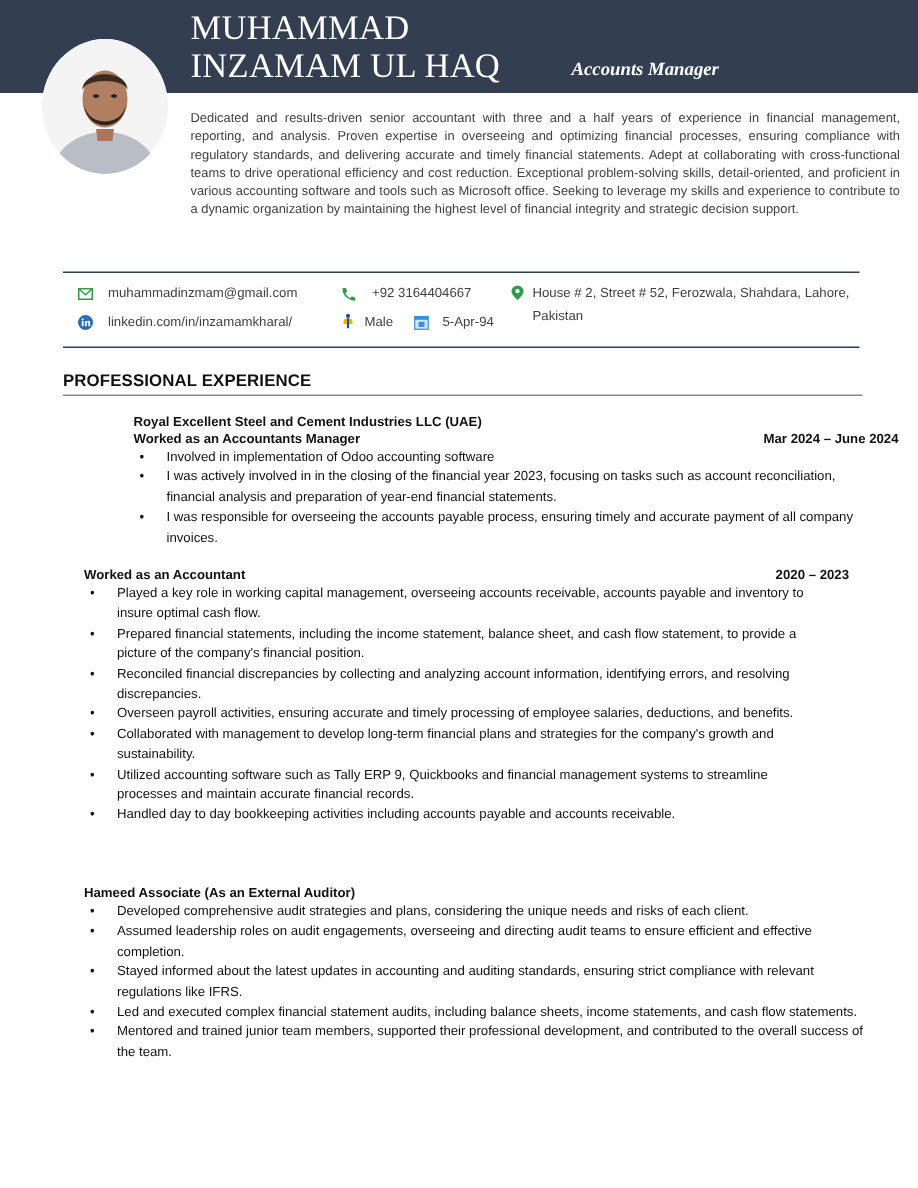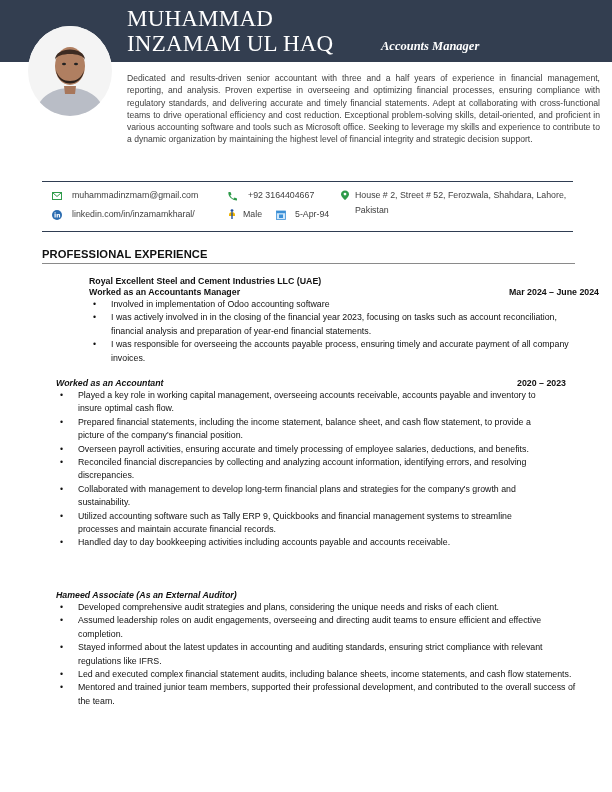--- a/index.html
+++ b/index.html
@@ -12,21 +12,21 @@
   .summary { position: absolute; left: 127px; top: 72px; width: 473px; font-size: 8.6px; line-height: 12.3px; color: #404040; text-align: justify; }
   .rule { position: absolute; height: 1px; background: #2f3d52; }
   .contact { position: absolute; font-size: 8.8px; color: #404040; line-height: 12px; white-space: nowrap; }
   .ci { position: absolute; width: 10px; height: 10px; }
   .section-title { position: absolute; left: 42px; top: 248px; font-size: 11.2px; font-weight: bold; color: #111; letter-spacing: 0.1px; }
   .section-rule { position: absolute; left: 42px; top: 263px; width: 533px; height: 1px; background: #8a8a8a; }
   .block { position: absolute; left: 56px; width: 510px; font-size: 8.8px; color: #111; }
   .company { font-weight: bold; line-height: 11px; }
   .role-line { position: relative; font-weight: bold; line-height: 11px; }
   .role-line .date { position: absolute; right: 0; top: 0; padding-left: 43px; }
-  .italic { font-style: italic; }
+  .italic { }
   ul { margin: 0; padding: 0; list-style: none; }
   li { position: relative; padding-left: 22px; line-height: 13.4px; width: 465px; }
   li::before { content: "•"; position: absolute; left: 4px; top: 0; }
   .wide li { width: 505px; }
 </style>
 </head>
 <body>
 
 <div class="header-band"></div>
 <div class="name">
@@ -111,22 +111,22 @@
 </div>
 
 <div class="block" style="top:378px;">
   <div class="role-line">
     <span class="italic">Worked as an Accountant</span>
     <span class="date">2020 – 2023</span>
   </div>
   <ul>
     <li>Played a key role in working capital management, overseeing accounts receivable, accounts payable and inventory to insure optimal cash flow.</li>
     <li>Prepared financial statements, including the income statement, balance sheet, and cash flow statement, to provide a picture of the company's financial position.</li>
+    <li>Reconciled financial discrepancies by collecting and analyzing account information, identifying errors, and resolving discrepancies.</li>
     <li>Overseen payroll activities, ensuring accurate and timely processing of employee salaries, deductions, and benefits.</li>
-    <li>Reconciled financial discrepancies by collecting and analyzing account information, identifying errors, and resolving discrepancies.</li>
     <li>Collaborated with management to develop long-term financial plans and strategies for the company's growth and sustainability.</li>
     <li>Utilized accounting software such as Tally ERP 9, Quickbooks and financial management systems to streamline processes and maintain accurate financial records.</li>
     <li>Handled day to day bookkeeping activities including accounts payable and accounts receivable.</li>
   </ul>
 </div>
 
 <div class="block wide" style="top:590px;">
   <div class="role-line">
     <span class="italic">Hameed Associate (As an External Auditor)</span>
   </div>

